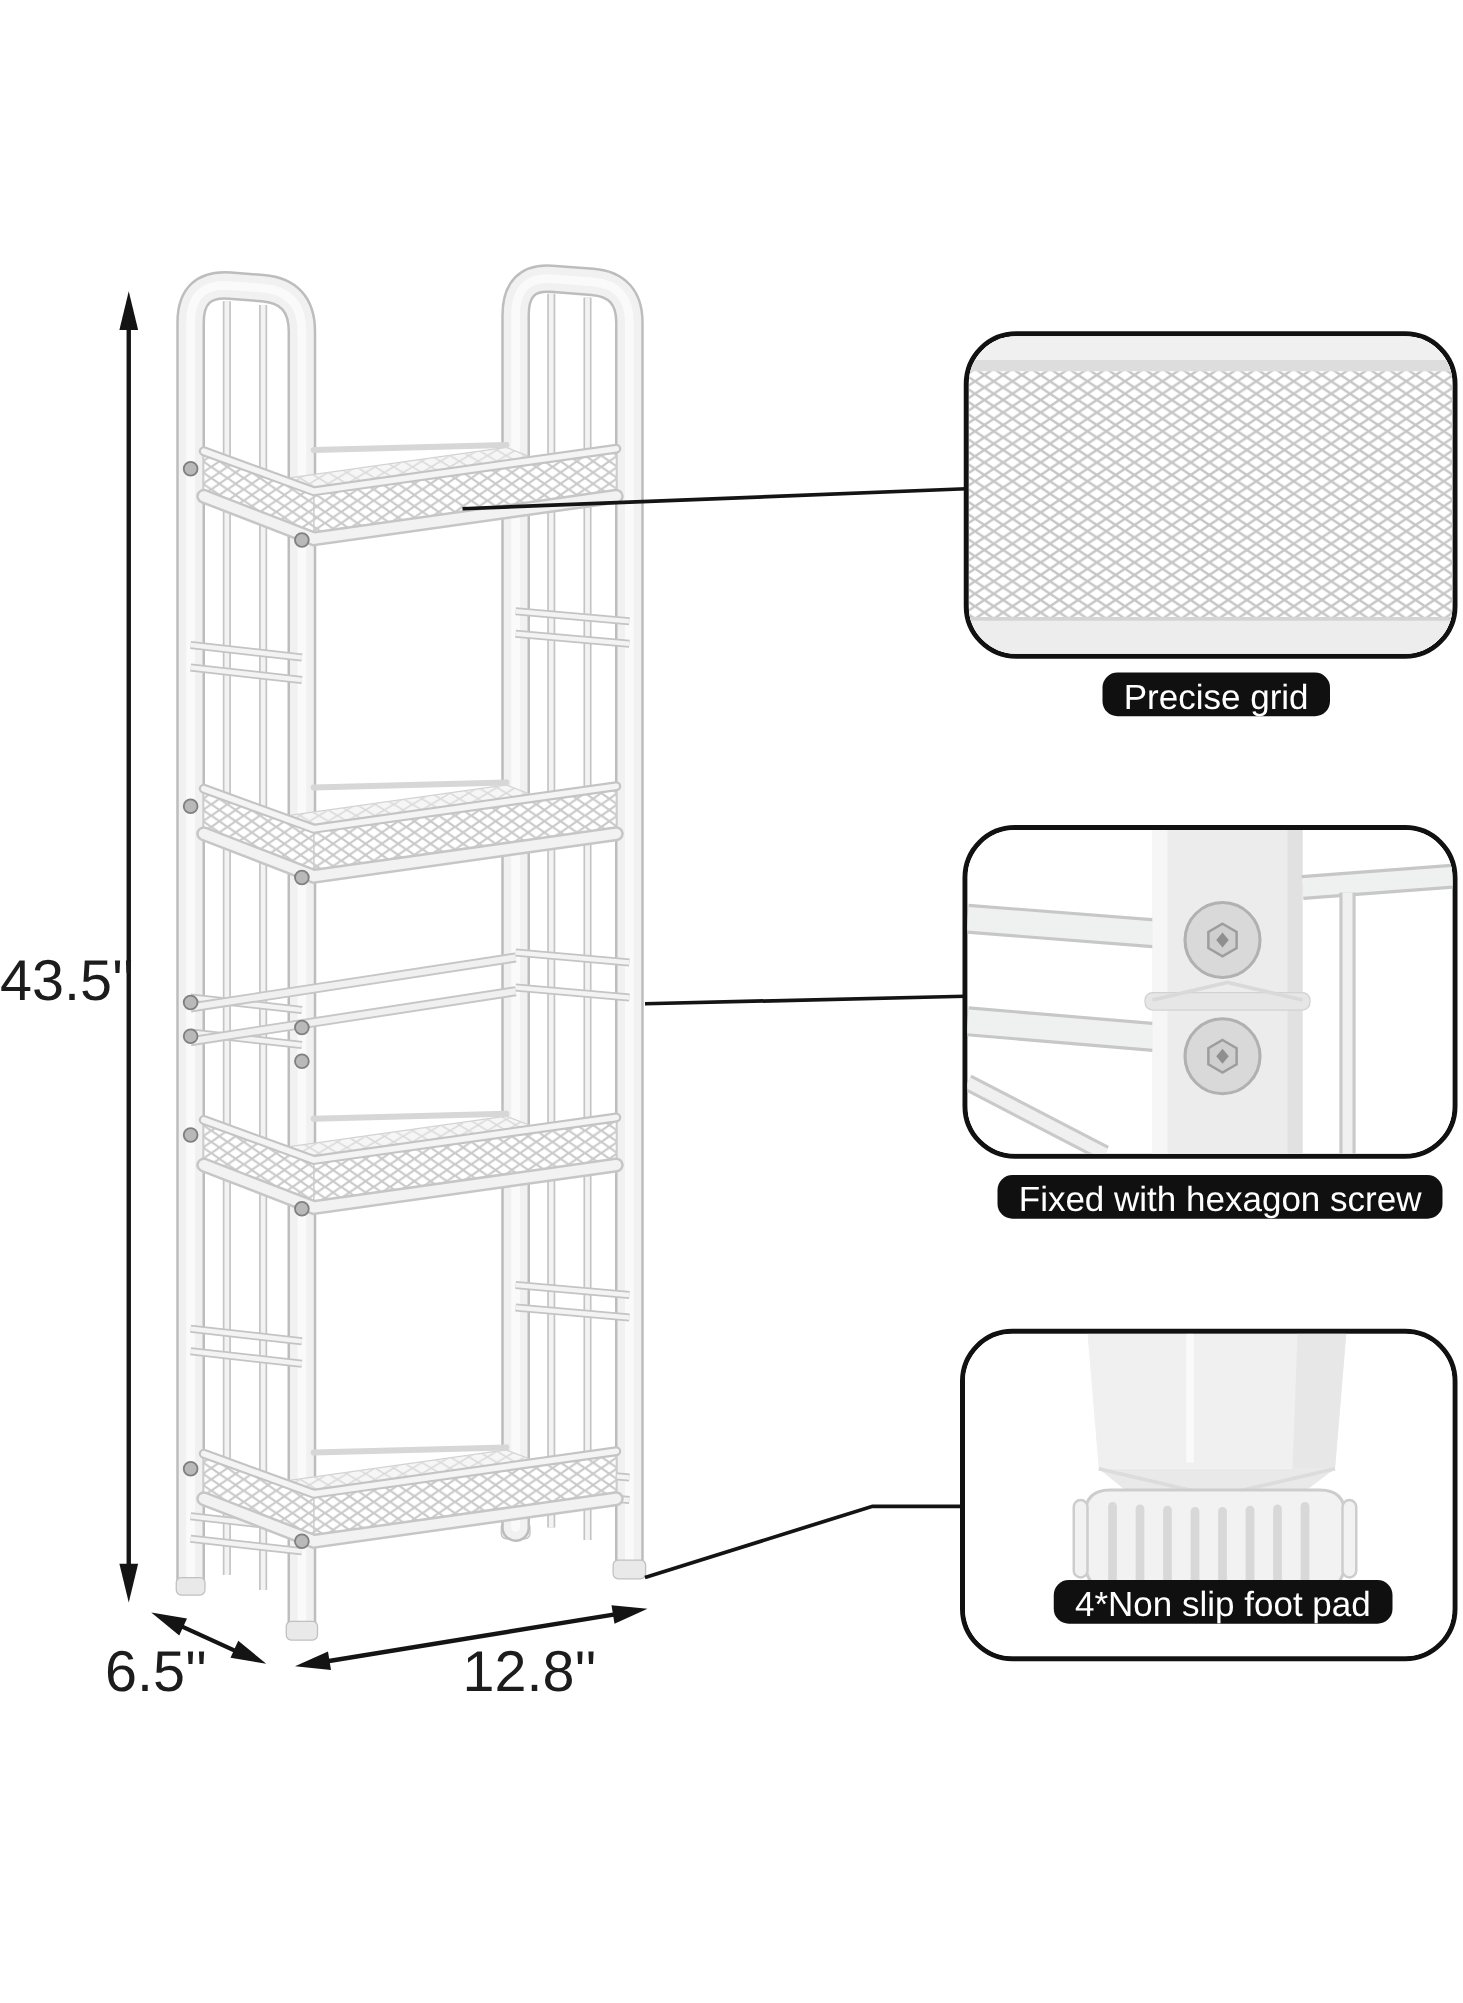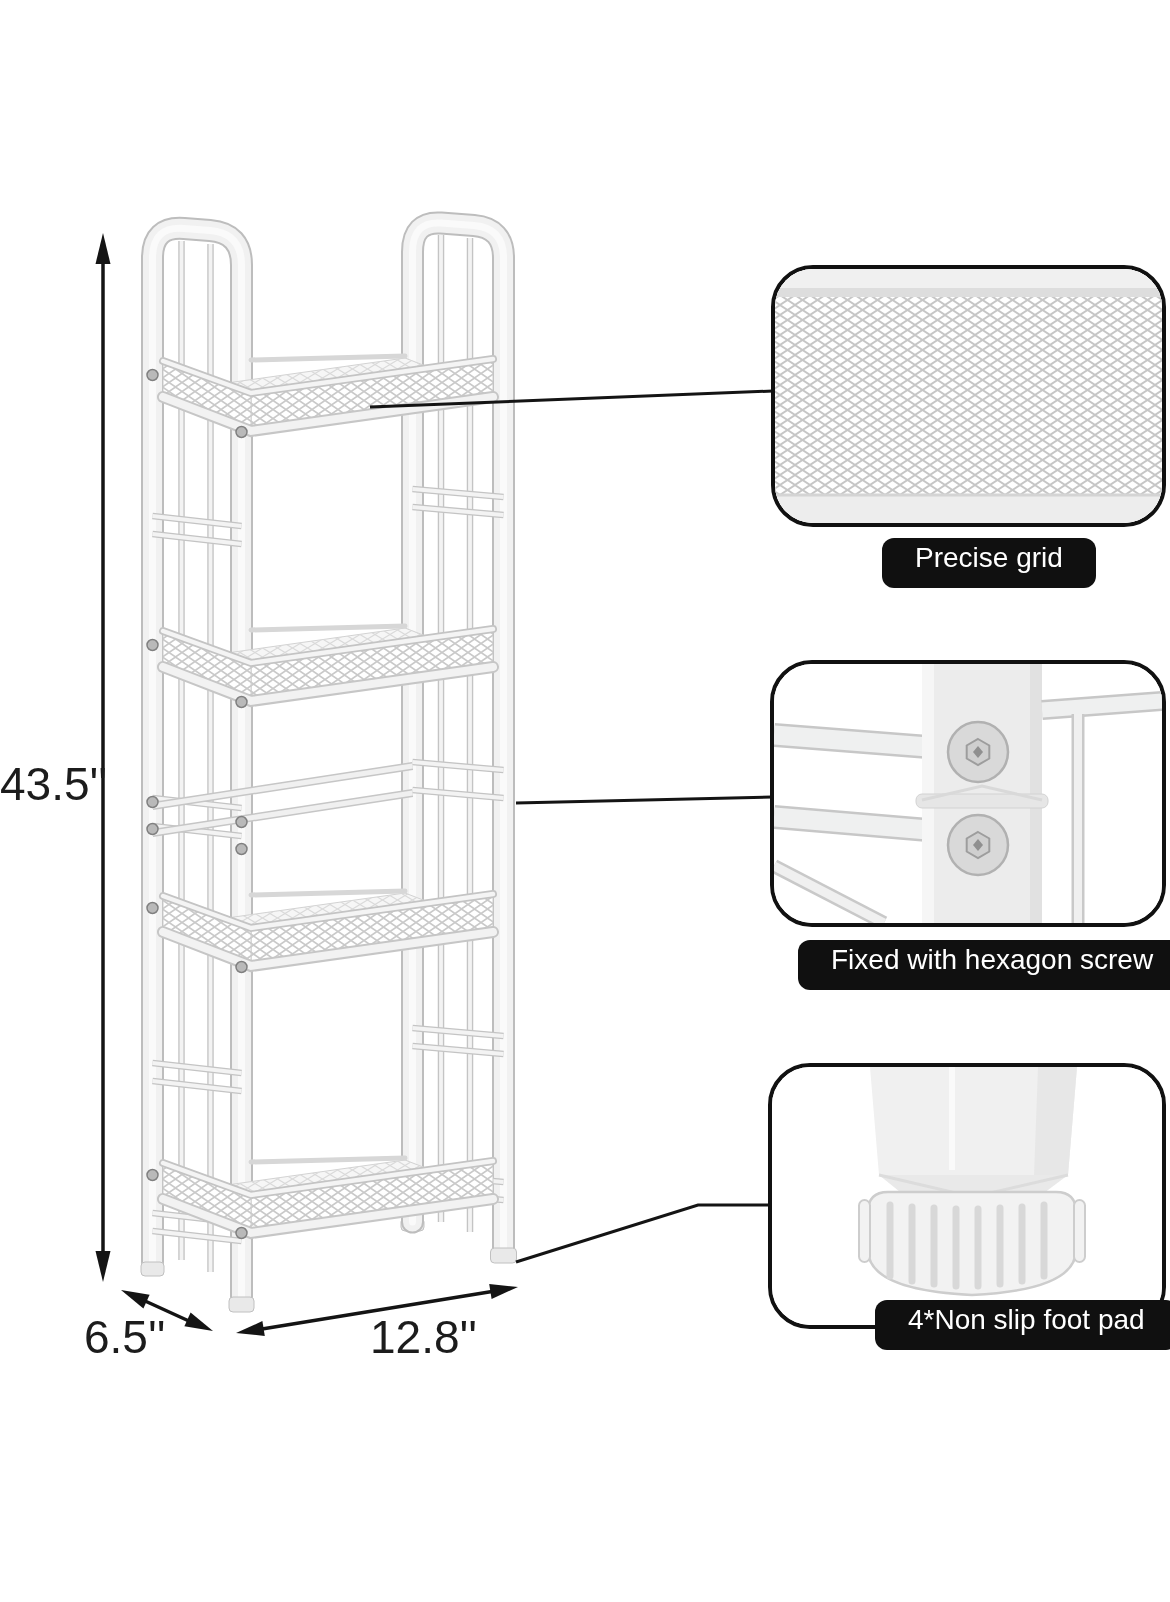--- a/index.html
+++ b/index.html
@@ -18,22 +18,22 @@
     letter-spacing:0px;
     white-space:nowrap;
     text-align:center;
   }
   .pill{
     position:absolute;
     background:#101010;
     color:#ffffff;
     font-size:28px;
     line-height:40px;
-    height:50px;
-    padding:0 33px;
+    height:35px;
+    padding:0 17px;
     border-radius:12px;
     white-space:nowrap;
   }
 </style>
 </head>
 <body>
 
 <div id="stage">
 
 <svg id="drawing" width="1170" height="1602" viewBox="0 0 1170 1602">
@@ -295,15 +295,15 @@
 <div class="dim-label" style="left:0px;   top:757px;">43.5''</div>
 
 <div class="dim-label" style="left:84px;  top:1310px;">6.5''</div>
 
 <div class="dim-label" style="left:370px; top:1310px;">12.8''</div>
 
 <div class="pill" style="left:882px; top:538px;">Precise grid</div>
 
 <div class="pill" style="left:798px; top:940px;text-align:center;">Fixed with hexagon screw</div>
 
-<div class="pill" style="left:843px; top:1300px;margin-left:32px;">4*Non slip foot pad</div>
+<div class="pill" style="left:843px; top:1264px;">4*Non slip foot pad</div>
 
 </div>
 
 </body></html>

